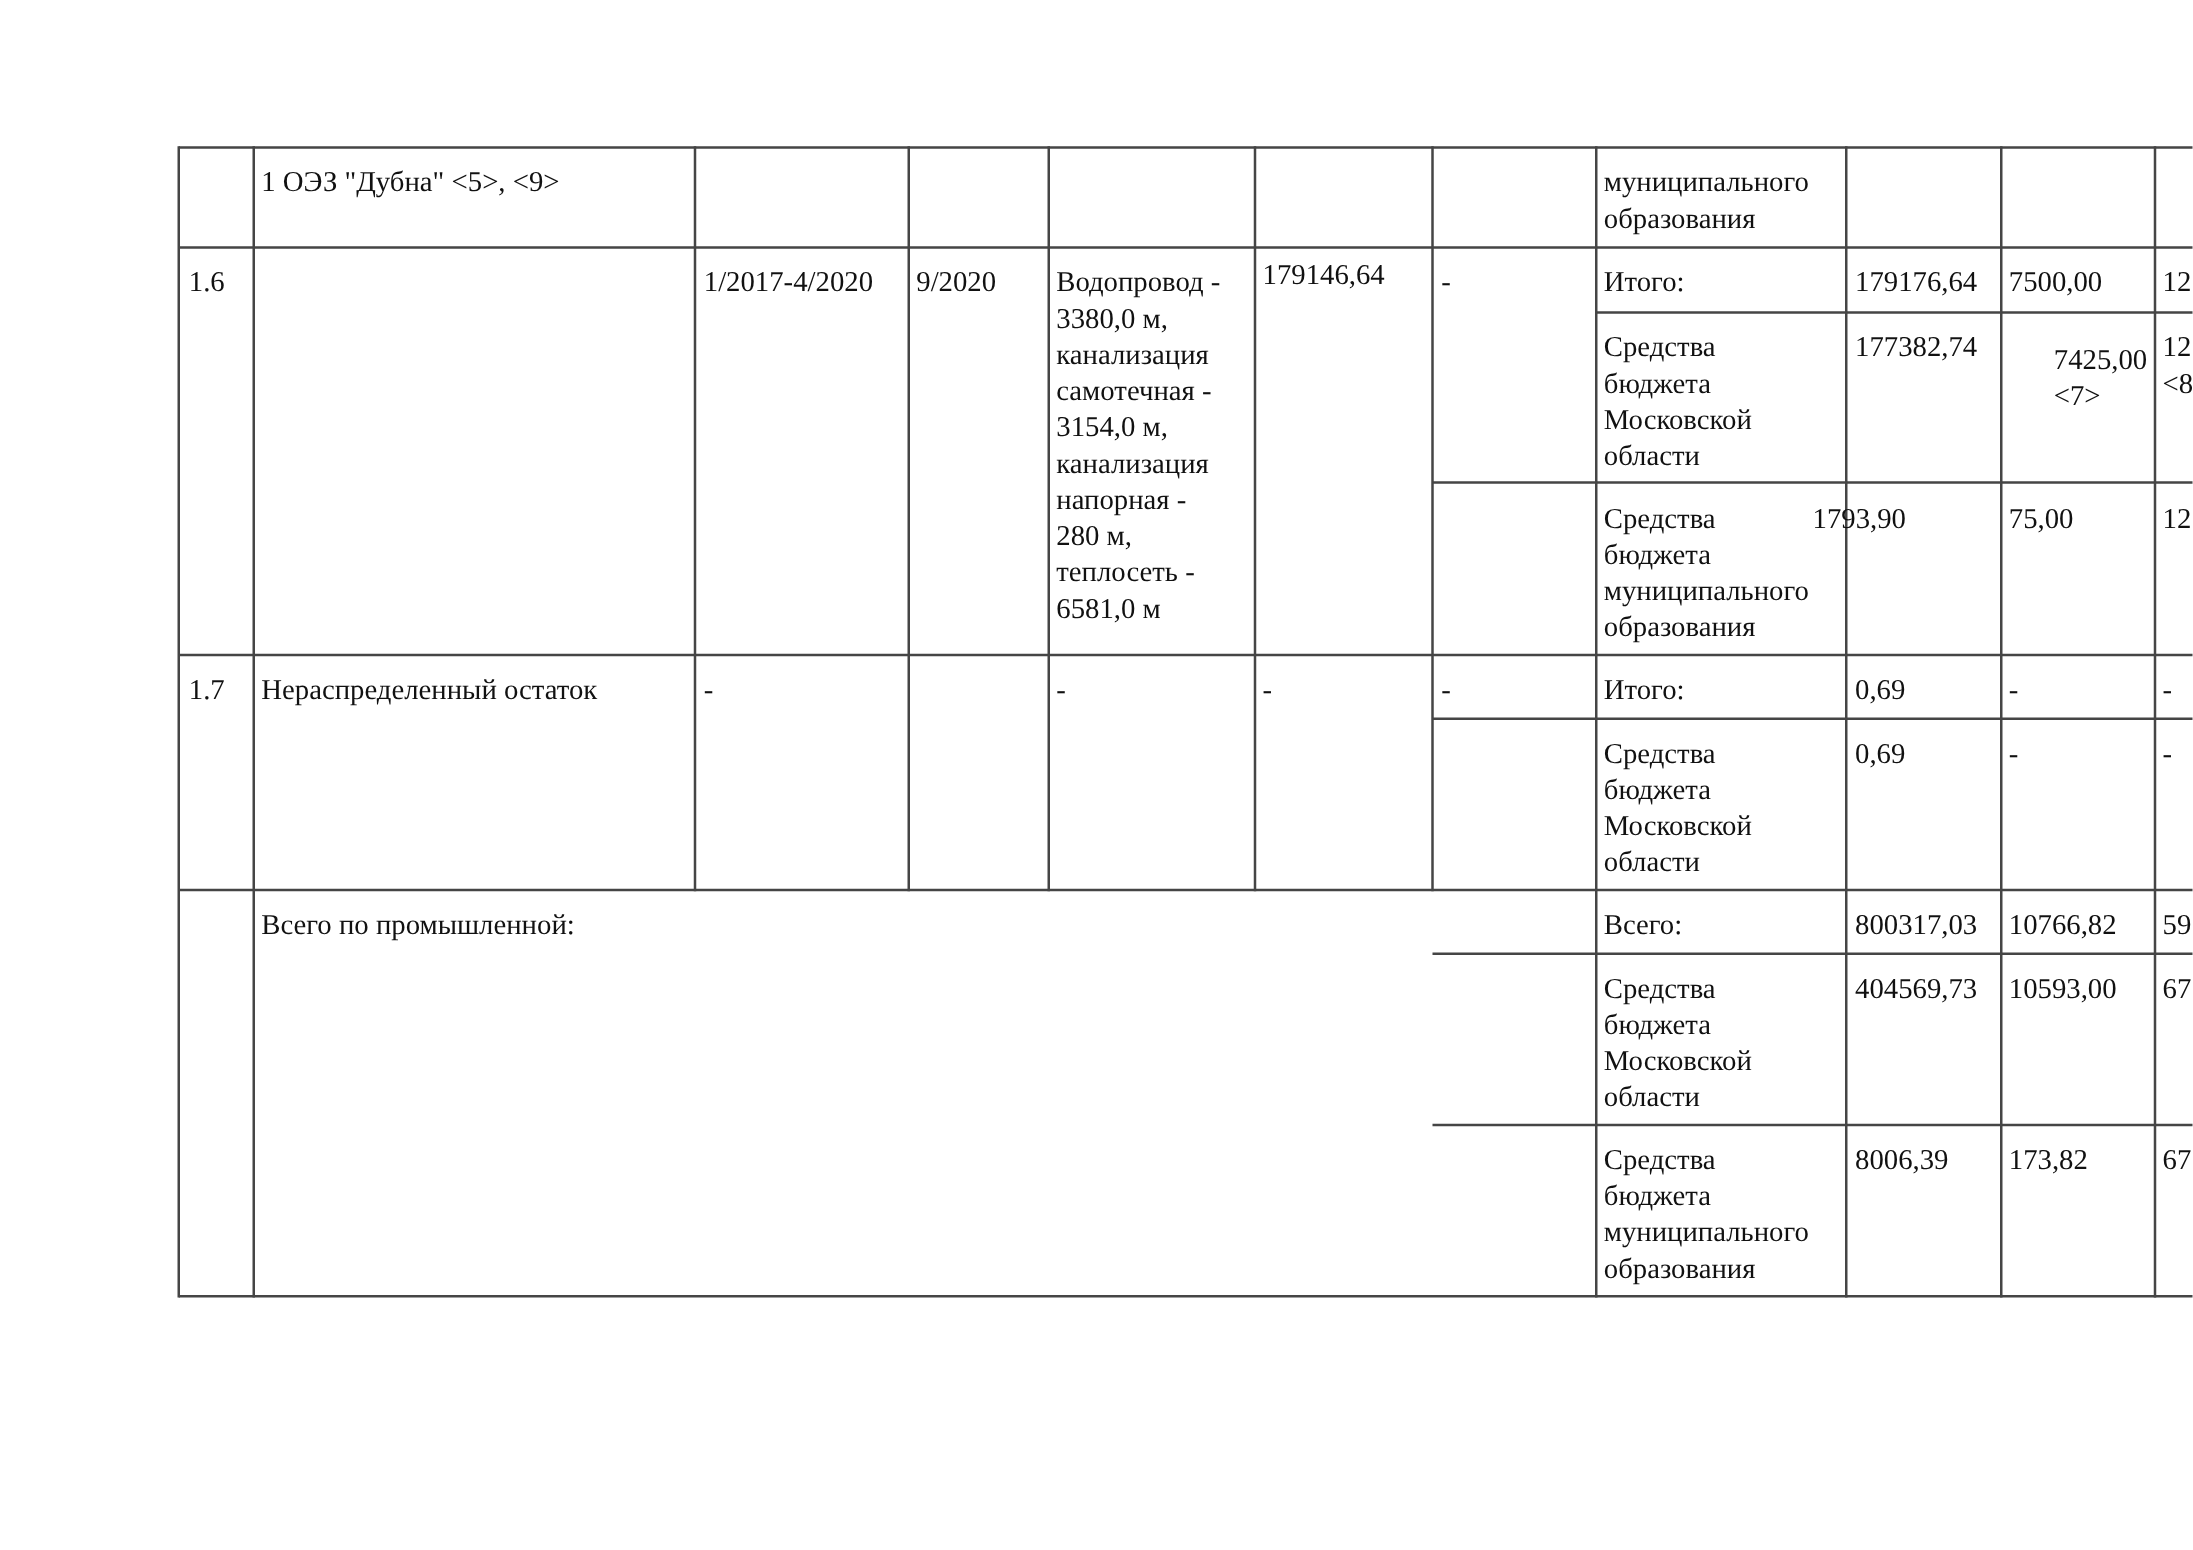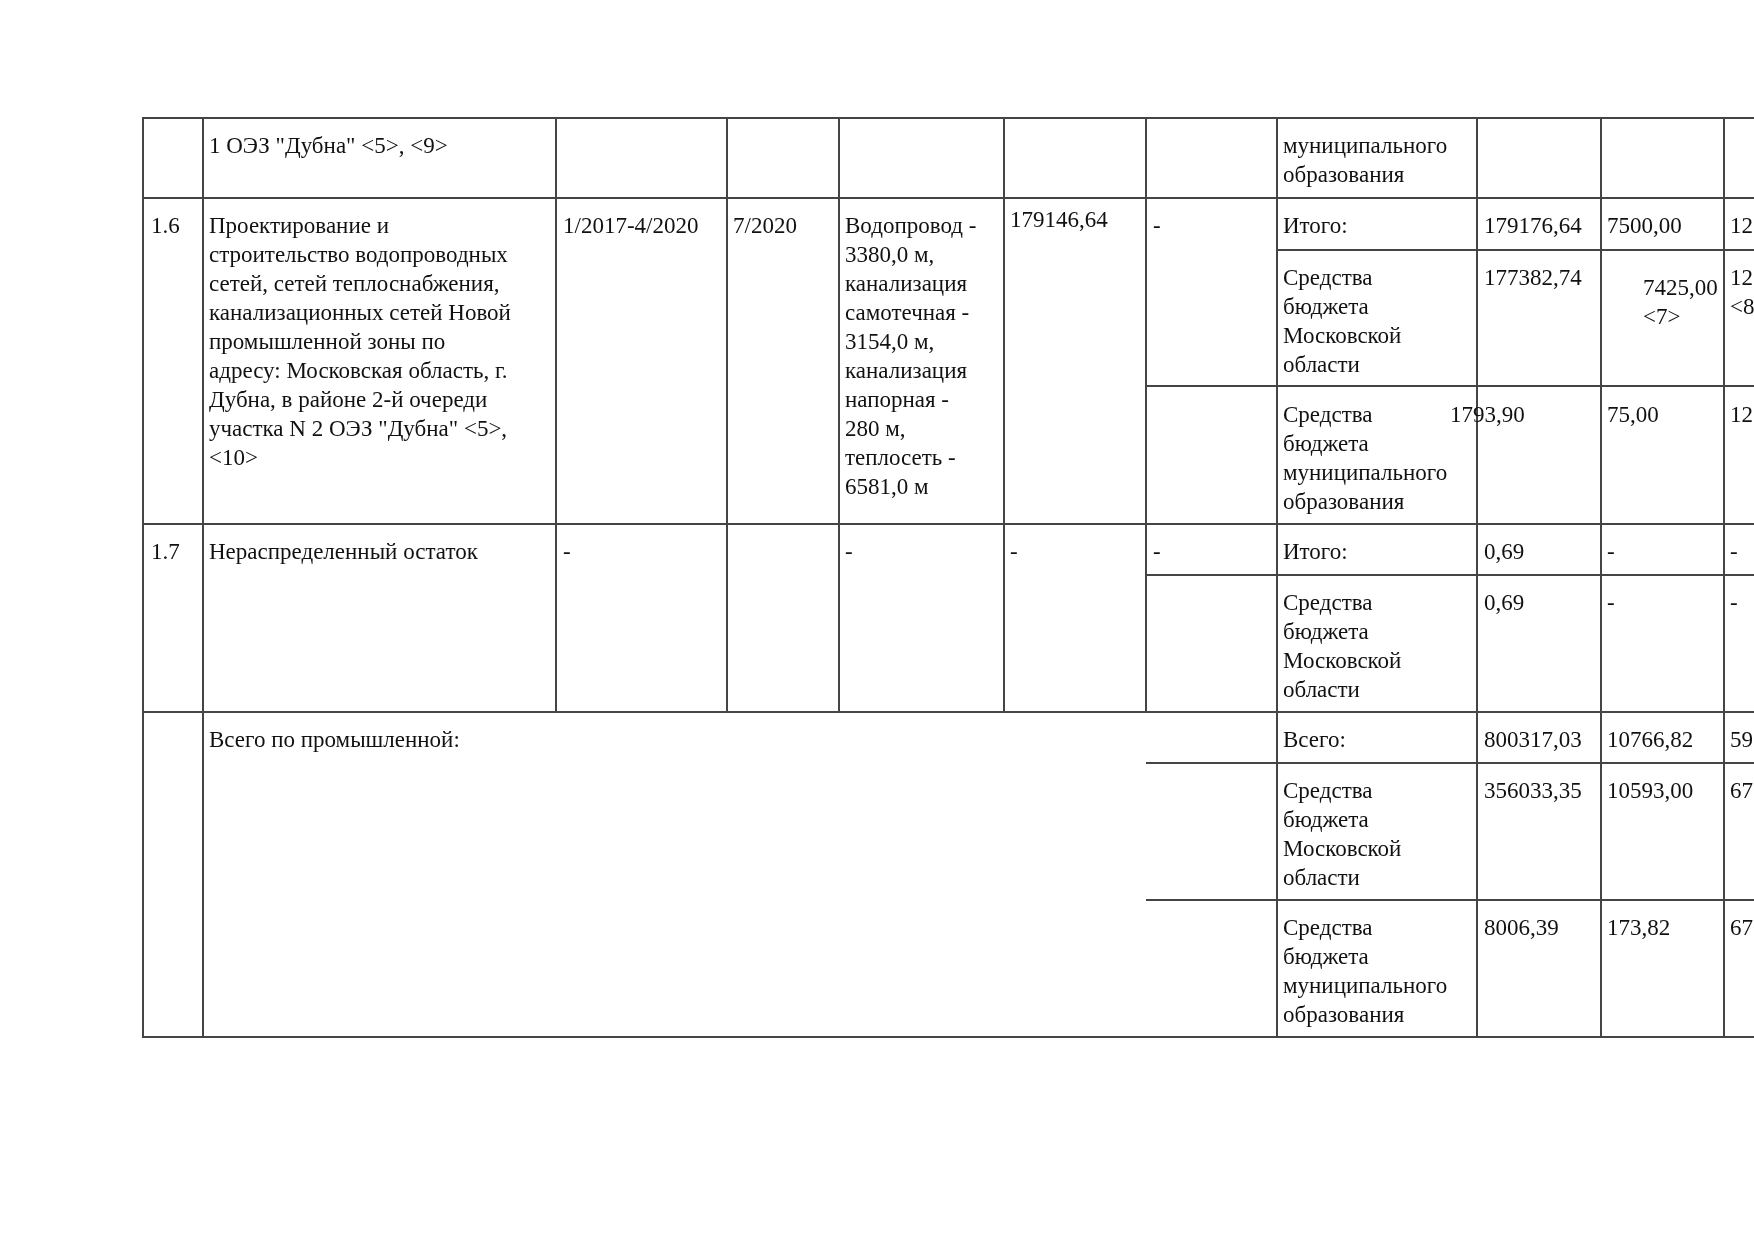--- a/index.html
+++ b/index.html
@@ -36,31 +36,22 @@
   <div class="vl" style="left:1276px;top:117px;height:921px;"></div>
   <div class="vl" style="left:1476px;top:117px;height:921px;"></div>
   <div class="vl" style="left:1600px;top:117px;height:921px;"></div>
   <div class="vl" style="left:1723px;top:117px;height:921px;"></div>
 
   <div class="cell" style="left:209px;top:131px;">1 ОЭЗ "Дубна" &lt;5&gt;, &lt;9&gt;</div>
   <div class="cell" style="left:1283px;top:131px;">муниципального
 образования</div>
 
   <div class="cell" style="left:151px;top:211px;">1.6</div>
-  <div class="cell" style="left:209px;top:211px;">Проектирование и
-строительство водопроводных
-сетей, сетей теплоснабжения,
-канализационных сетей Новой
-промышленной зоны по
-адресу: Московская область, г.
-Дубна, в районе 2-й очереди
-участка N 2 ОЭЗ "Дубна" &lt;5&gt;,
-&lt;10&gt;</div>
   <div class="cell" style="left:563px;top:211px;">1/2017-4/2020</div>
-  <div class="cell" style="left:733px;top:211px;">7/2020</div>
+  <div class="cell" style="left:733px;top:211px;">9/2020</div>
   <div class="cell" style="left:845px;top:211px;">Водопровод -
 3380,0 м,
 канализация
 самотечная -
 3154,0 м,
 канализация
 напорная -
 280 м,
 теплосеть -
 6581,0 м</div>
@@ -115,21 +106,21 @@
 
   <div class="cell" style="left:1283px;top:725px;">Всего:</div>
   <div class="cell" style="left:1484px;top:725px;">800317,03</div>
   <div class="cell" style="left:1607px;top:725px;">10766,82</div>
   <div class="cell" style="left:1730px;top:725px;">59</div>
 
   <div class="cell" style="left:1283px;top:776px;">Средства
 бюджета
 Московской
 области</div>
-  <div class="cell" style="left:1484px;top:776px;">356033,35</div>
+  <div class="cell" style="left:1484px;top:776px;">404569,73</div>
   <div class="cell" style="left:1607px;top:776px;">10593,00</div>
   <div class="cell" style="left:1730px;top:776px;">67</div>
 
   <div class="cell" style="left:1283px;top:913px;">Средства
 бюджета
 муниципального
 образования</div>
   <div class="cell" style="left:1484px;top:913px;">8006,39</div>
   <div class="cell" style="left:1607px;top:913px;">173,82</div>
   <div class="cell" style="left:1730px;top:913px;">67</div>

